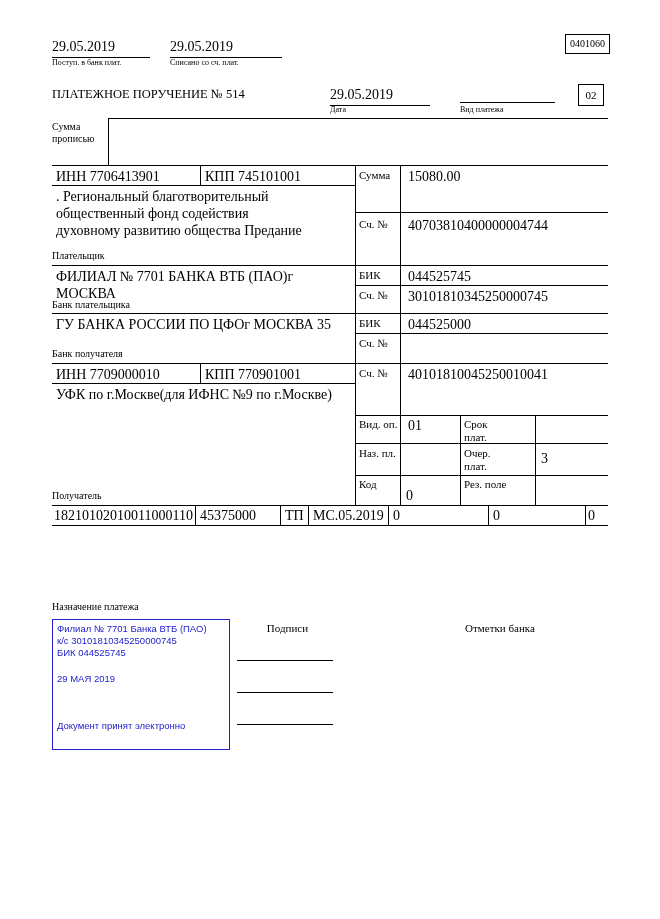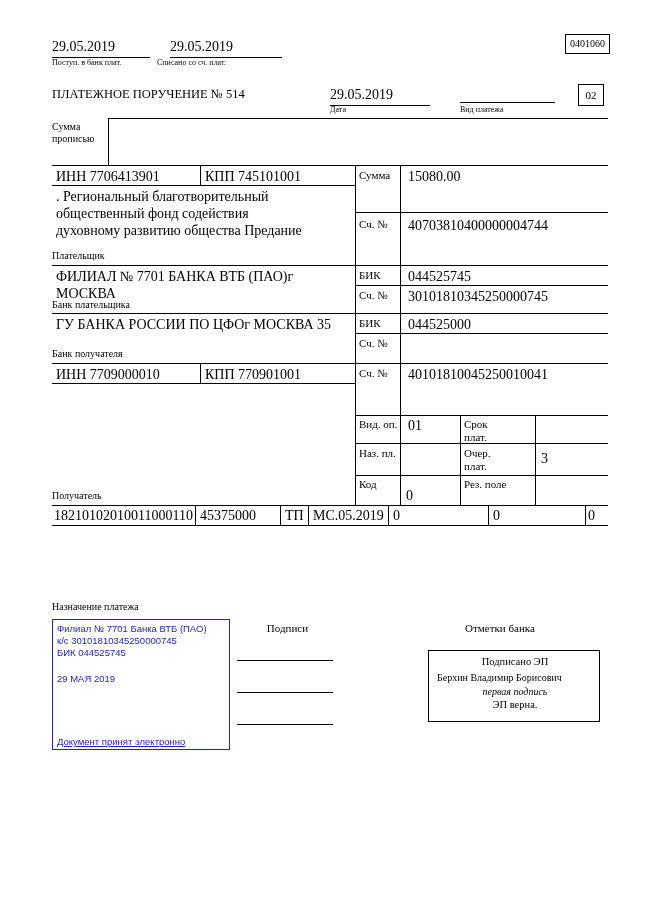--- a/index.html
+++ b/index.html
@@ -30,21 +30,21 @@
 </style>
 </head>
 <body>
 
 <div class="page">
 
   <div class="abs t12 ul" style="left:52px;top:38px;width:98px;padding-bottom:2px">29.05.2019</div>
   <div class="abs tiny" style="left:52px;top:58px">Поступ. в банк плат.</div>
 
   <div class="abs t12 ul" style="left:170px;top:38px;width:112px;padding-bottom:2px">29.05.2019</div>
-  <div class="abs tiny" style="left:157px;top:58px">Списано со сч. плат.</div>
+  <div class="abs tiny" style="left:170px;top:58px">Списано со сч. плат.</div>
 
   <div class="abs box t10 ctr" style="left:565px;top:34px;width:45px;height:20px;line-height:17px">0401060</div>
 
   <div class="abs t12 b" style="left:52px;top:87px;font-size:12.5px">ПЛАТЕЖНОЕ ПОРУЧЕНИЕ № 514</div>
 
   <div class="abs t12 ul" style="left:330px;top:86px;width:100px;padding-bottom:2px">29.05.2019</div>
   <div class="abs tiny" style="left:330px;top:105px">Дата</div>
 
   <div class="abs ul" style="left:460px;top:86px;width:95px;height:17px"></div>
   <div class="abs tiny" style="left:460px;top:105px">Вид платежа</div>
@@ -103,20 +103,21 @@
   <div class="abs t12" style="left:56px;top:316px;width:295px">ГУ БАНКА РОССИИ ПО ЦФОг МОСКВА 35</div>
   <div class="abs t11" style="left:359px;top:317px">БИК</div>
   <div class="abs t12" style="left:408px;top:316px">044525000</div>
   <div class="abs t11" style="left:359px;top:337px">Сч. №</div>
   <div class="abs t10" style="left:52px;top:348px">Банк получателя</div>
 
   <div class="abs t12" style="left:56px;top:366px">ИНН 7709000010</div>
   <div class="abs t12" style="left:205px;top:366px">КПП 770901001</div>
   <div class="abs t11" style="left:359px;top:367px">Сч. №</div>
   <div class="abs t12" style="left:408px;top:366px">40101810045250010041</div>
+  <div class="abs t12" style="left:56px;top:386px;width:295px">УФК по г.Москве(для ИФНС №9 по г.Москве)</div>
 
   <div class="abs t11" style="left:359px;top:418px">Вид. оп.</div>
   <div class="abs t12" style="left:408px;top:417px">01</div>
   <div class="abs t11" style="left:464px;top:418px;width:46px">Срок плат.</div>
 
   <div class="abs t11" style="left:359px;top:447px">Наз. пл.</div>
   <div class="abs t11" style="left:464px;top:447px;width:44px">Очер. плат.</div>
   <div class="abs t12" style="left:541px;top:450px">3</div>
 
   <div class="abs t11" style="left:359px;top:478px">Код</div>
@@ -140,23 +141,17 @@
 
   <div class="hline" style="left:237px;top:660px;width:96px"></div>
   <div class="hline" style="left:237px;top:692px;width:96px"></div>
   <div class="hline" style="left:237px;top:724px;width:96px"></div>
 
   <div class="abs stamp" style="left:52px;top:619px;width:178px;height:131px">
     <div class="abs" style="left:4px;top:3px;width:168px">Филиал № 7701 Банка ВТБ (ПАО)</div>
     <div class="abs" style="left:4px;top:15px;width:168px">к/с 30101810345250000745</div>
     <div class="abs" style="left:4px;top:27px;width:168px">БИК 044525745</div>
     <div class="abs" style="left:4px;top:53px;width:168px">29 МАЯ 2019</div>
-    <div class="abs" style="left:4px;top:116px;width:168px;text-decoration:underline">Документ принят электронно</div>
+    <div class="abs" style="left:4px;top:100px;width:168px;">Документ принят электронно</div>
   </div>
 
-  <div class="abs box" style="left:428px;top:650px;width:172px;height:72px">
-    <div class="abs b ctr" style="left:0;top:5px;width:172px;font-size:10.5px">Подписано ЭП</div>
-    <div class="abs t10" style="left:8px;top:21px">Берхин Владимир Борисович</div>
-    <div class="abs t10 i ctr" style="left:0;top:35px;width:172px">первая подпись</div>
-    <div class="abs b ctr" style="left:0;top:48px;width:172px;font-size:10.5px">ЭП верна.</div>
-  </div>
 
 </div>
 
 </body></html>

